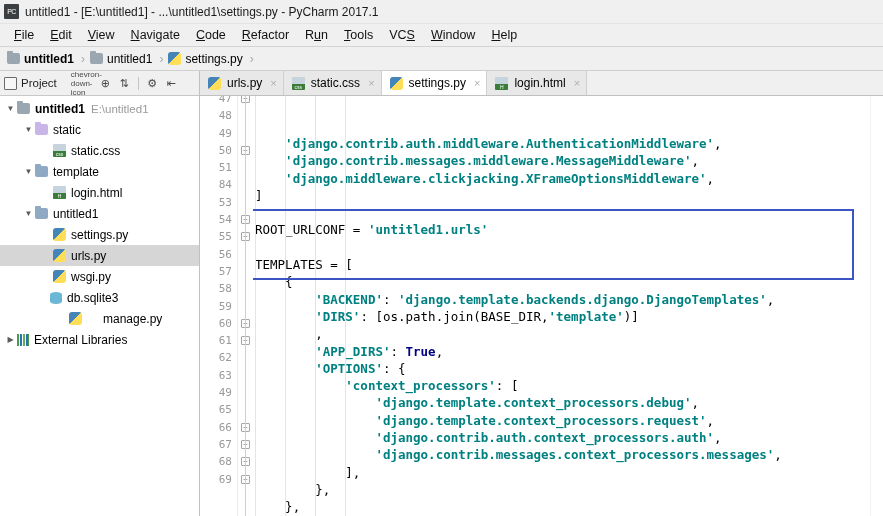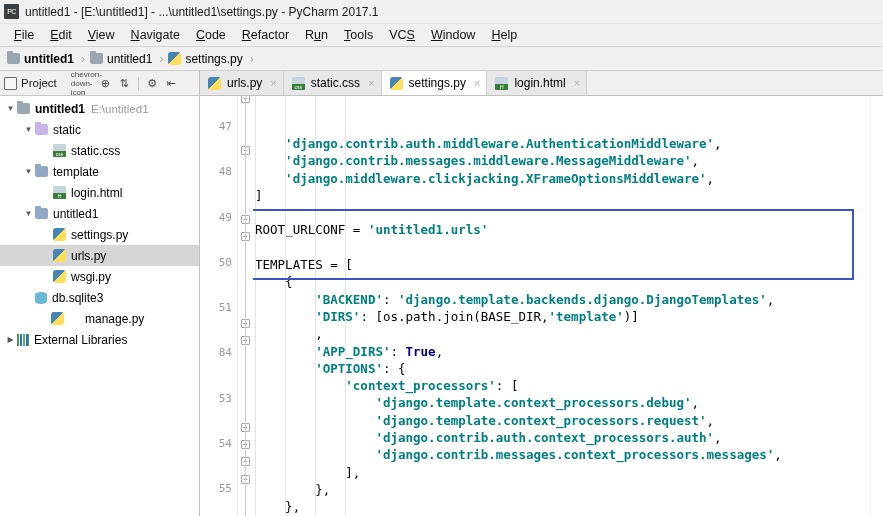--- a/index.html
+++ b/index.html
@@ -256,21 +256,21 @@
     flex: 1;
     position: relative;
     overflow: hidden;
     font-family: "DejaVu Sans Mono", monospace;
     font-size: 12.5px;
     white-space: pre;
     color: #000;
     padding-left: 2px;
   }
   .ln { height: 17.3px; line-height: 17.3px; }
-  .gl { height: 17.3px; line-height: 17.3px; margin-top: 28px; }
+  .gl { height: 17.3px; line-height: 17.3px; }
 
   
   .s-str  { color: #008080; font-weight: bold; }
   .s-kw   { color: #000080; font-weight: bold; }
   .s-plain{ color: #000; }
 
   
   .fold {
     position: absolute;
     left: 3px;
@@ -407,26 +407,26 @@
         <div class="tree-row selected" style="padding-left: 40px;">
           <span class="tw"></span>
           <span class="ico ico-py"></span>
           <span class="tree-label">urls.py</span>
         </div>
         <div class="tree-row" style="padding-left: 40px;">
           <span class="tw"></span>
           <span class="ico ico-py"></span>
           <span class="tree-label">wsgi.py</span>
         </div>
-        <div class="tree-row" style="padding-left: 22px; text-align: center;">
+        <div class="tree-row" style="padding-left: 37px; text-align: center;">
           <span class="tw"></span>
           <span class="ico ico-db"></span>
           <span class="tree-label">db.sqlite3</span>
         </div>
-        <div class="tree-row" style="padding-left: 22px; gap: 16px;">
+        <div class="tree-row" style="padding-left: 40px; gap: 16px;">
           <span class="tw"></span>
           <span class="ico ico-py"></span>
           <span class="tree-label">manage.py</span>
         </div>
         <div class="tree-row" style="padding-left: 4px;">
           <span class="tw">▶</span>
           <span class="ico ico-lib"></span>
           <span class="tree-label">External Libraries</span>
         </div>
       </div>

